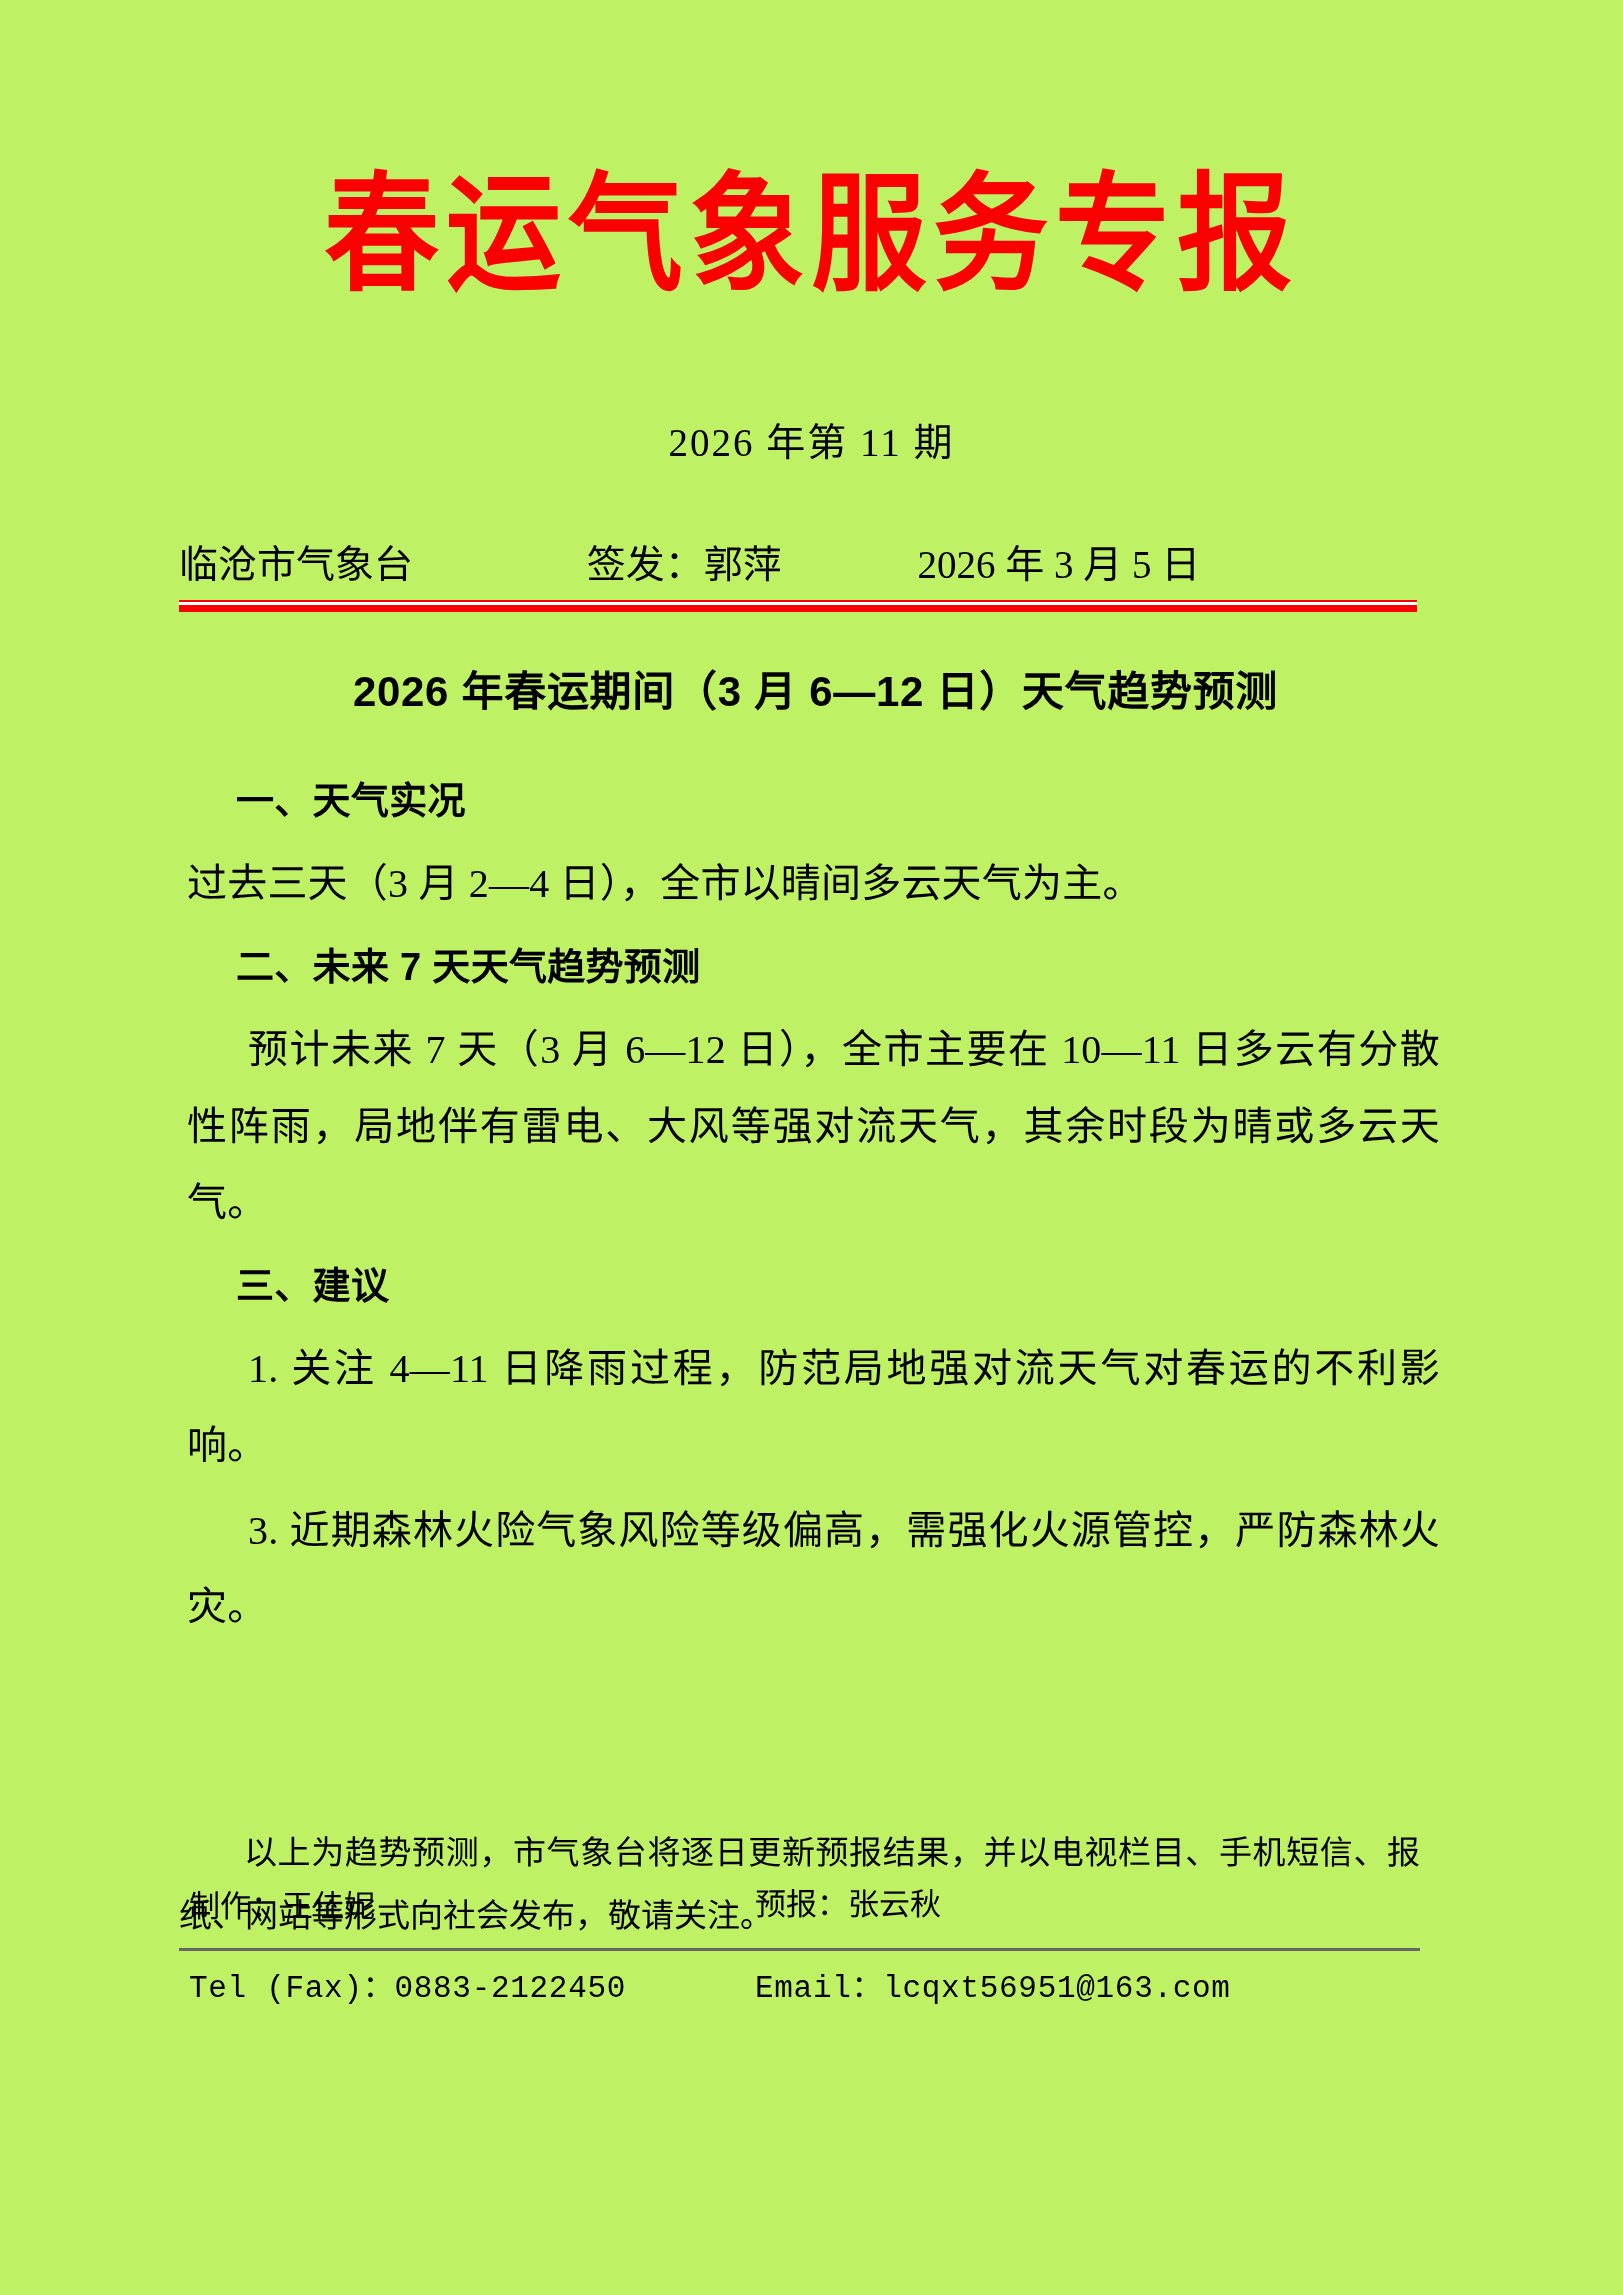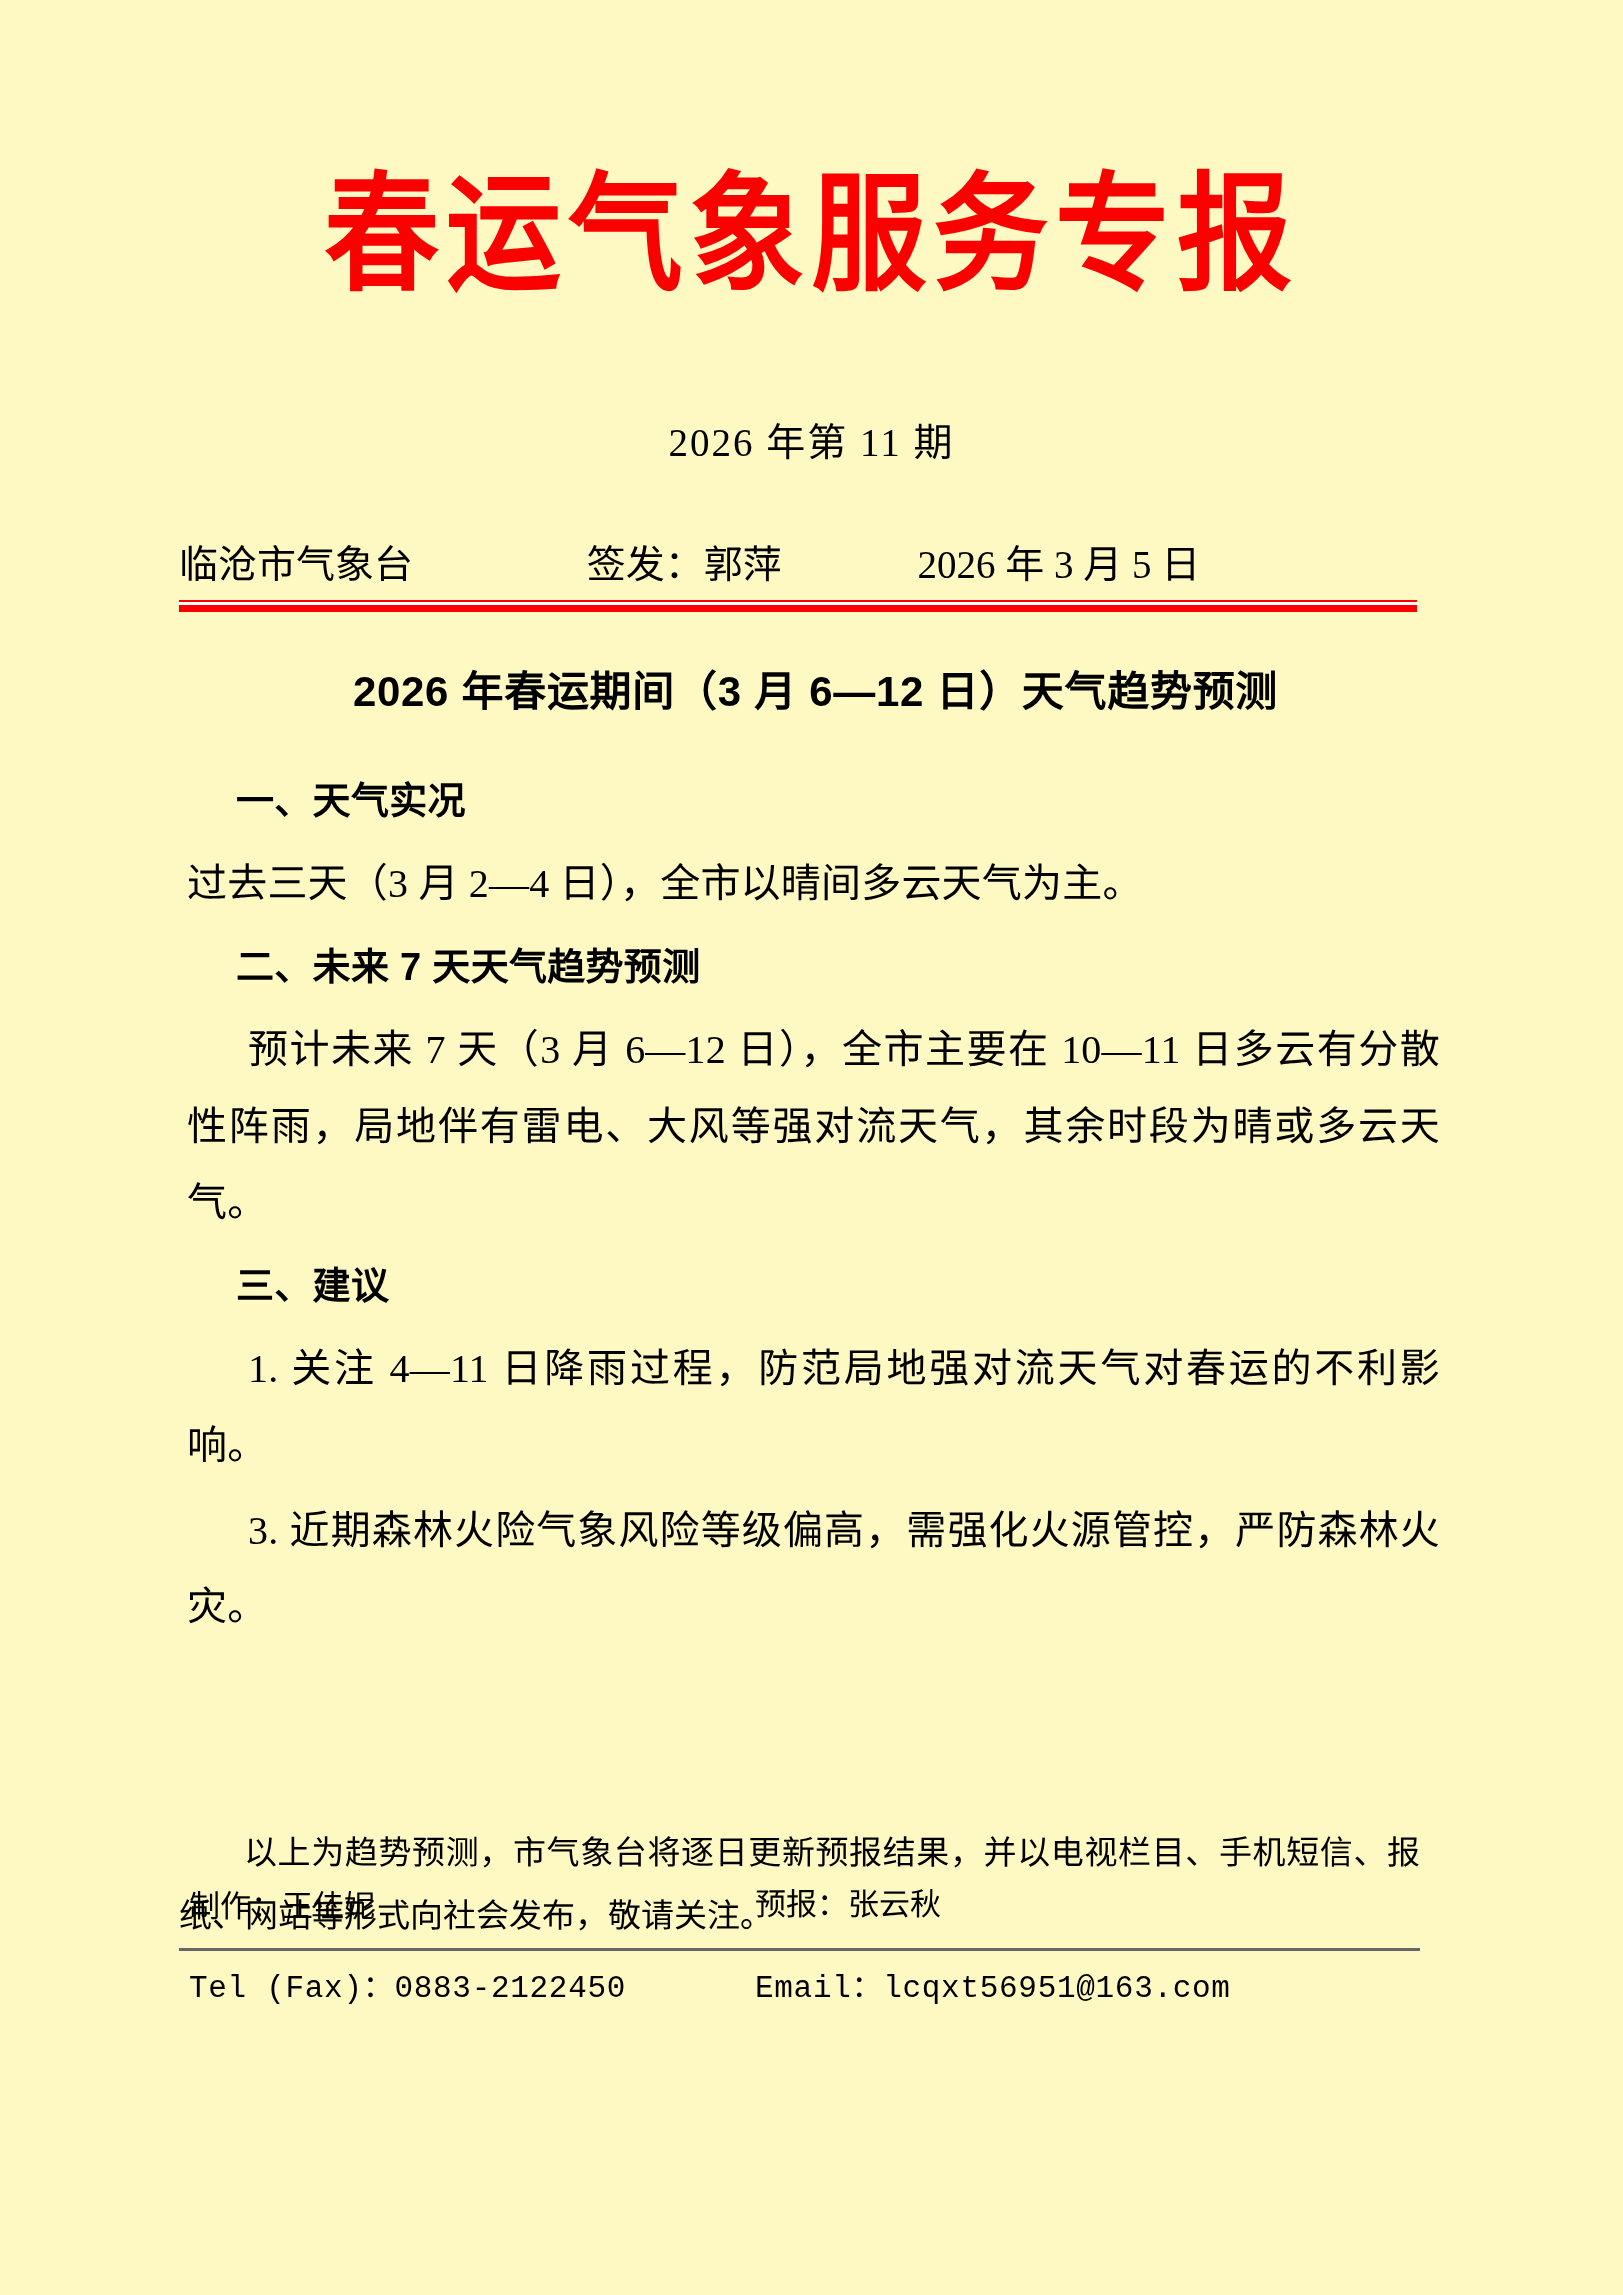--- a/index.html
+++ b/index.html
@@ -6,21 +6,21 @@
   html, body {
     margin: 0;
     padding: 0;
     background: #ffffff;
   }
 
   .page {
     position: relative;
     width: 1623px;
     height: 2295px;
-    background: #fef9c3;
+    background: #bef264;
     margin: 0 auto;
     box-sizing: border-box;
     overflow: hidden;
     font-family: "Liberation Serif", "DejaVu Serif", serif;
     color: #000000;
   }
 
   
   .masthead {
     position: absolute;

